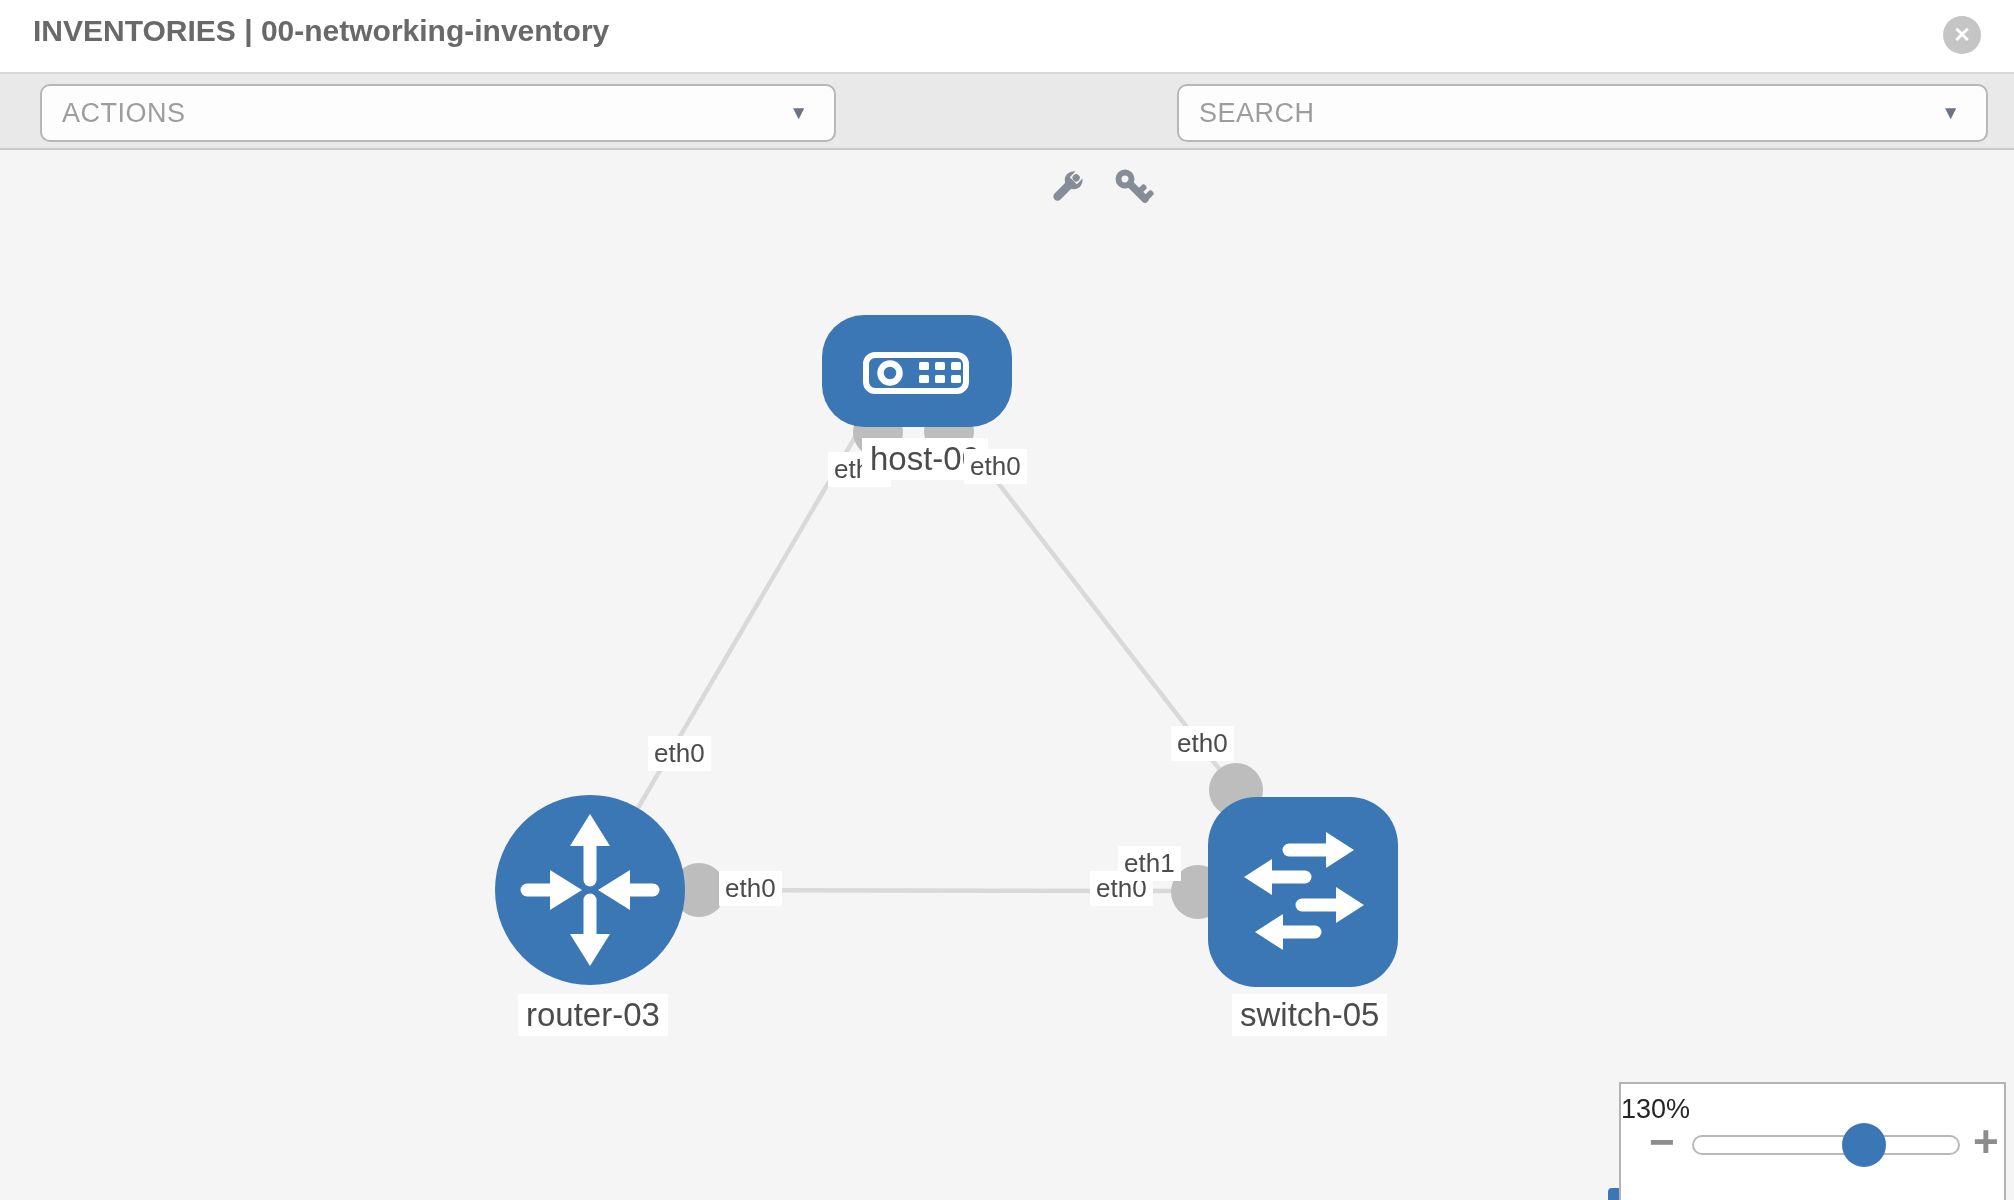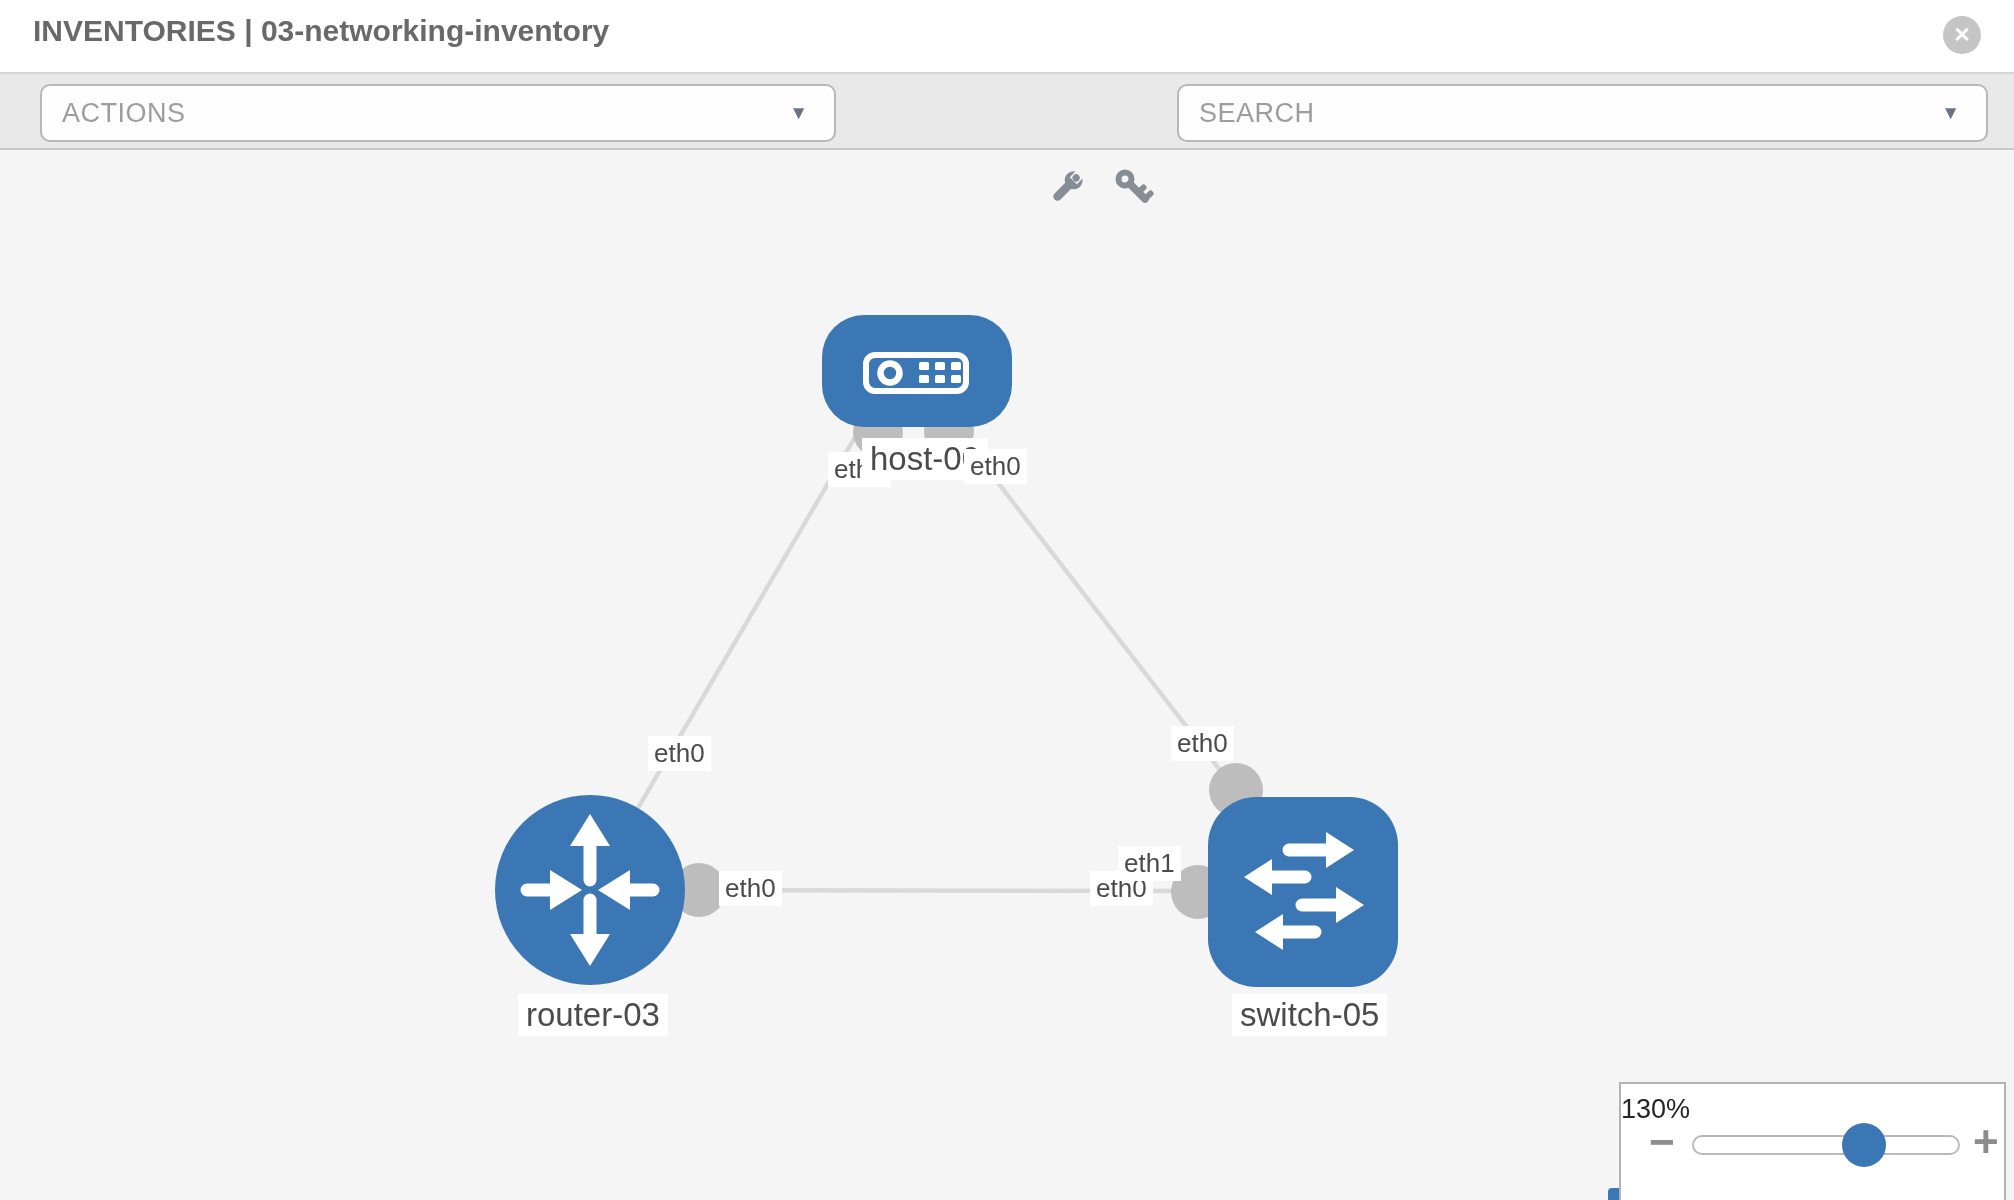--- a/index.html
+++ b/index.html
@@ -80,21 +80,21 @@
   }
   .blue-fragment{
     position:absolute;left:1608px;top:1188px;width:92px;height:12px;
     background:#3c77b5;border-radius:4px 4px 0 0;z-index:11;
   }
 </style>
 </head>
 <body>
 
 <div class="header">
-  <h1>INVENTORIES | 03-networking-inventory</h1>
+  <h1>INVENTORIES | 00-networking-inventory</h1>
   <div class="close-btn">
     <span>✕</span>
   </div>
 </div>
 
 <div class="toolbar">
   <div class="select-box actions-box">
     <span class="sel-label">ACTIONS</span>
     <span class="caret">▼</span>
   </div>

